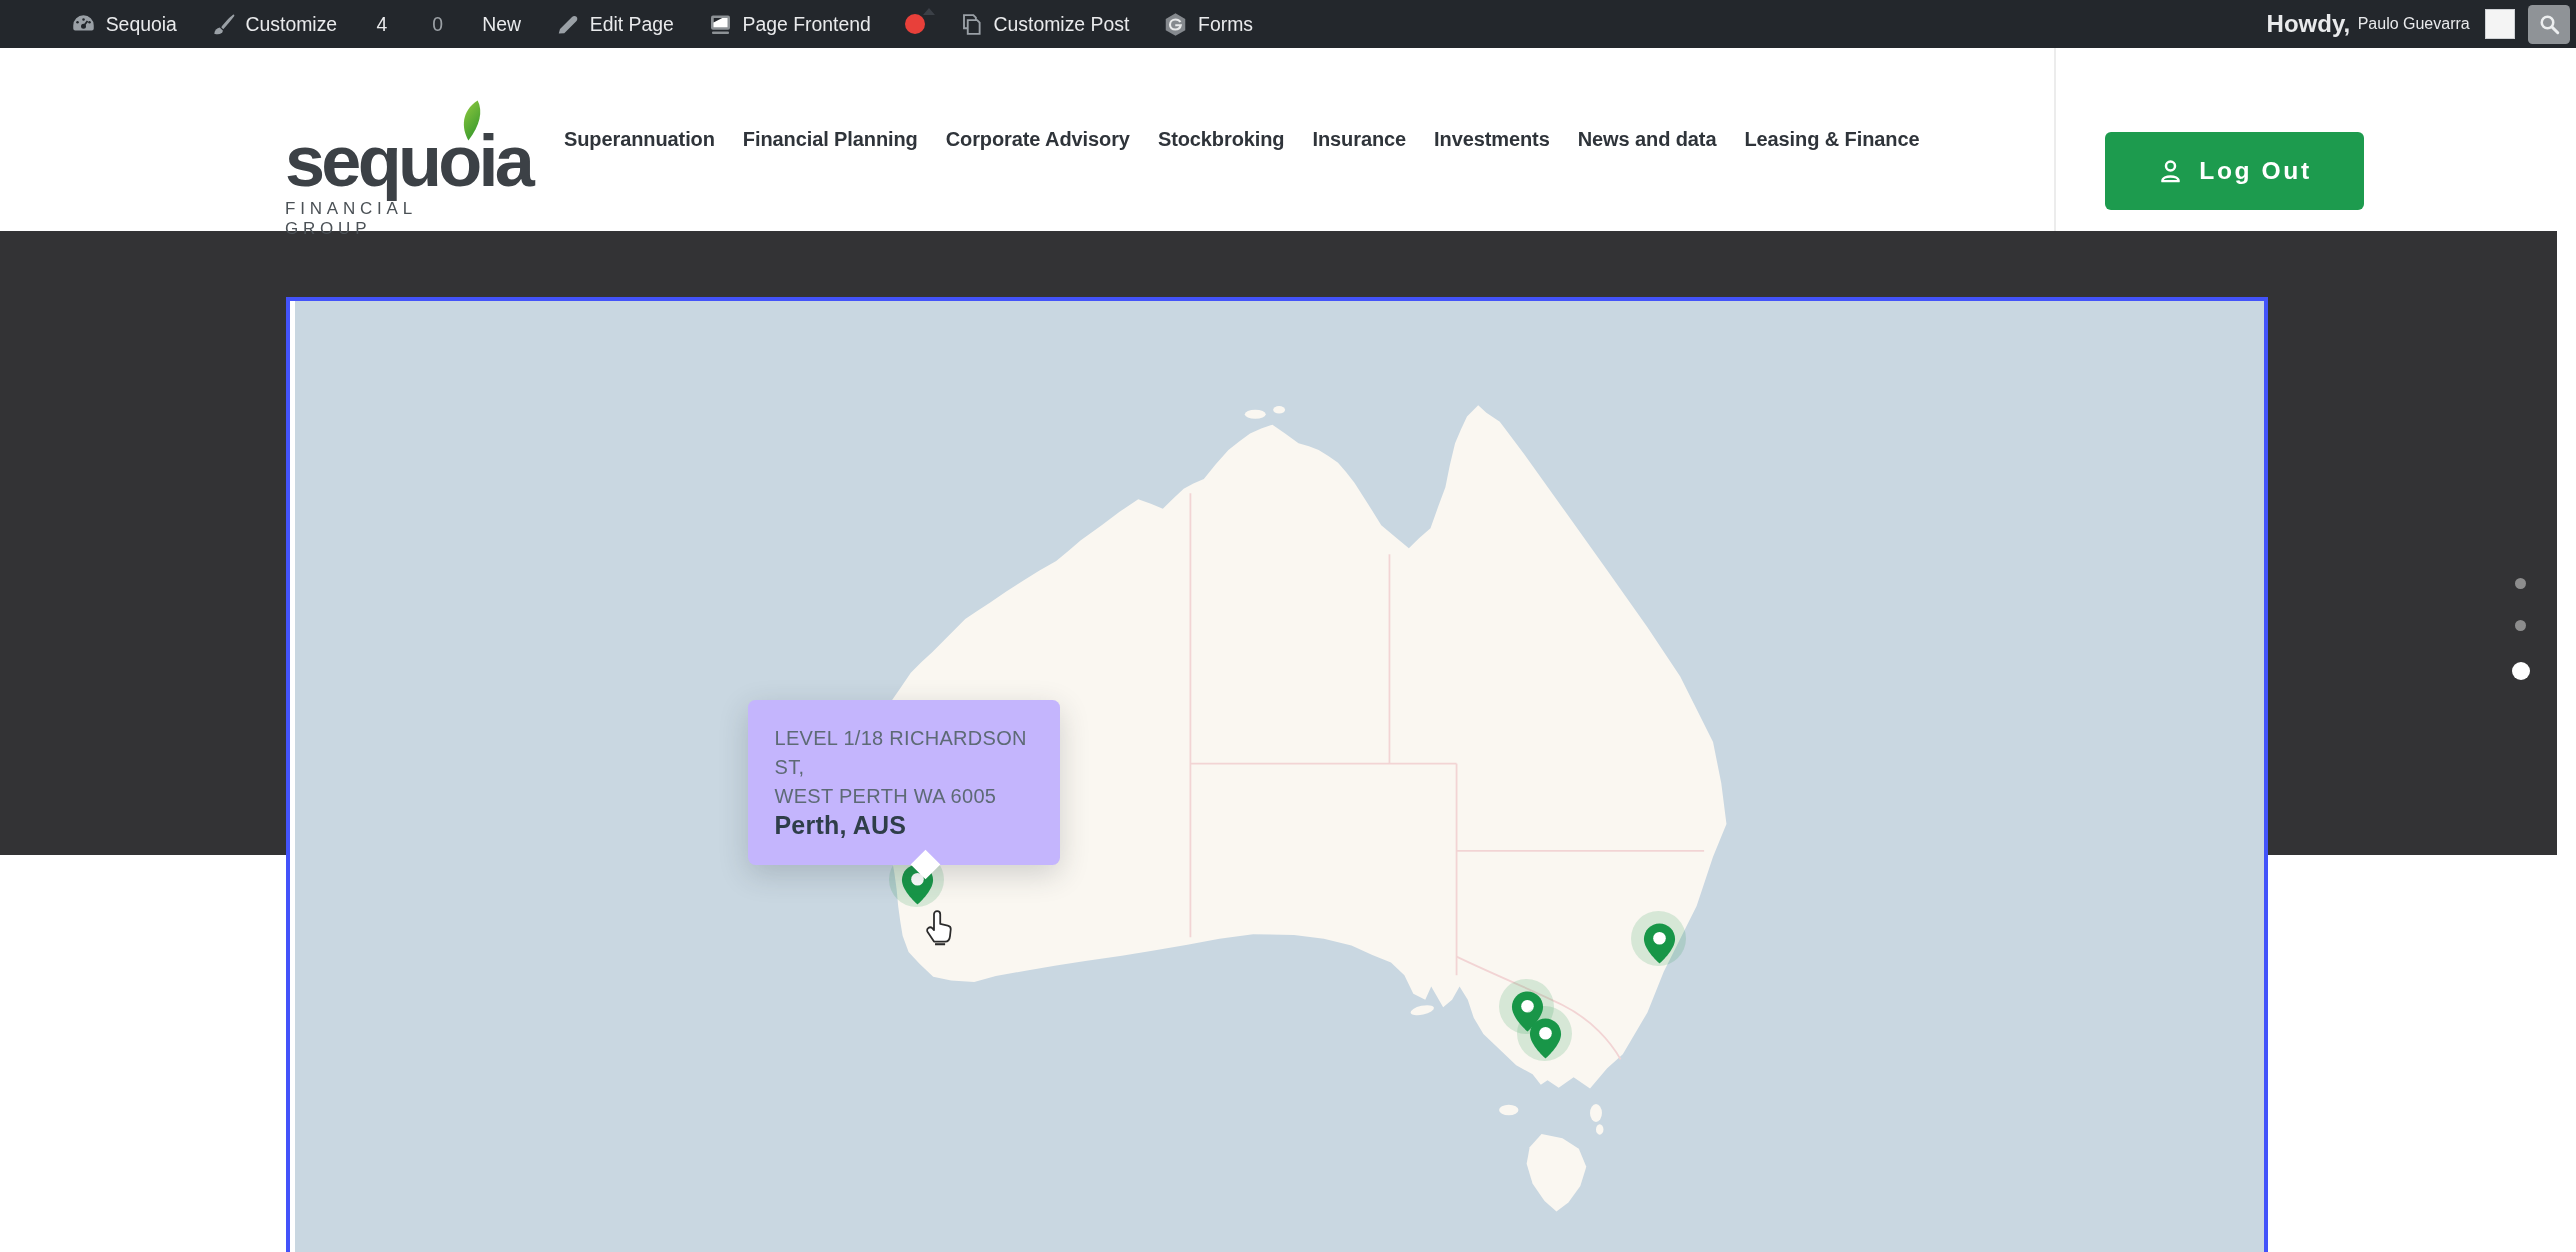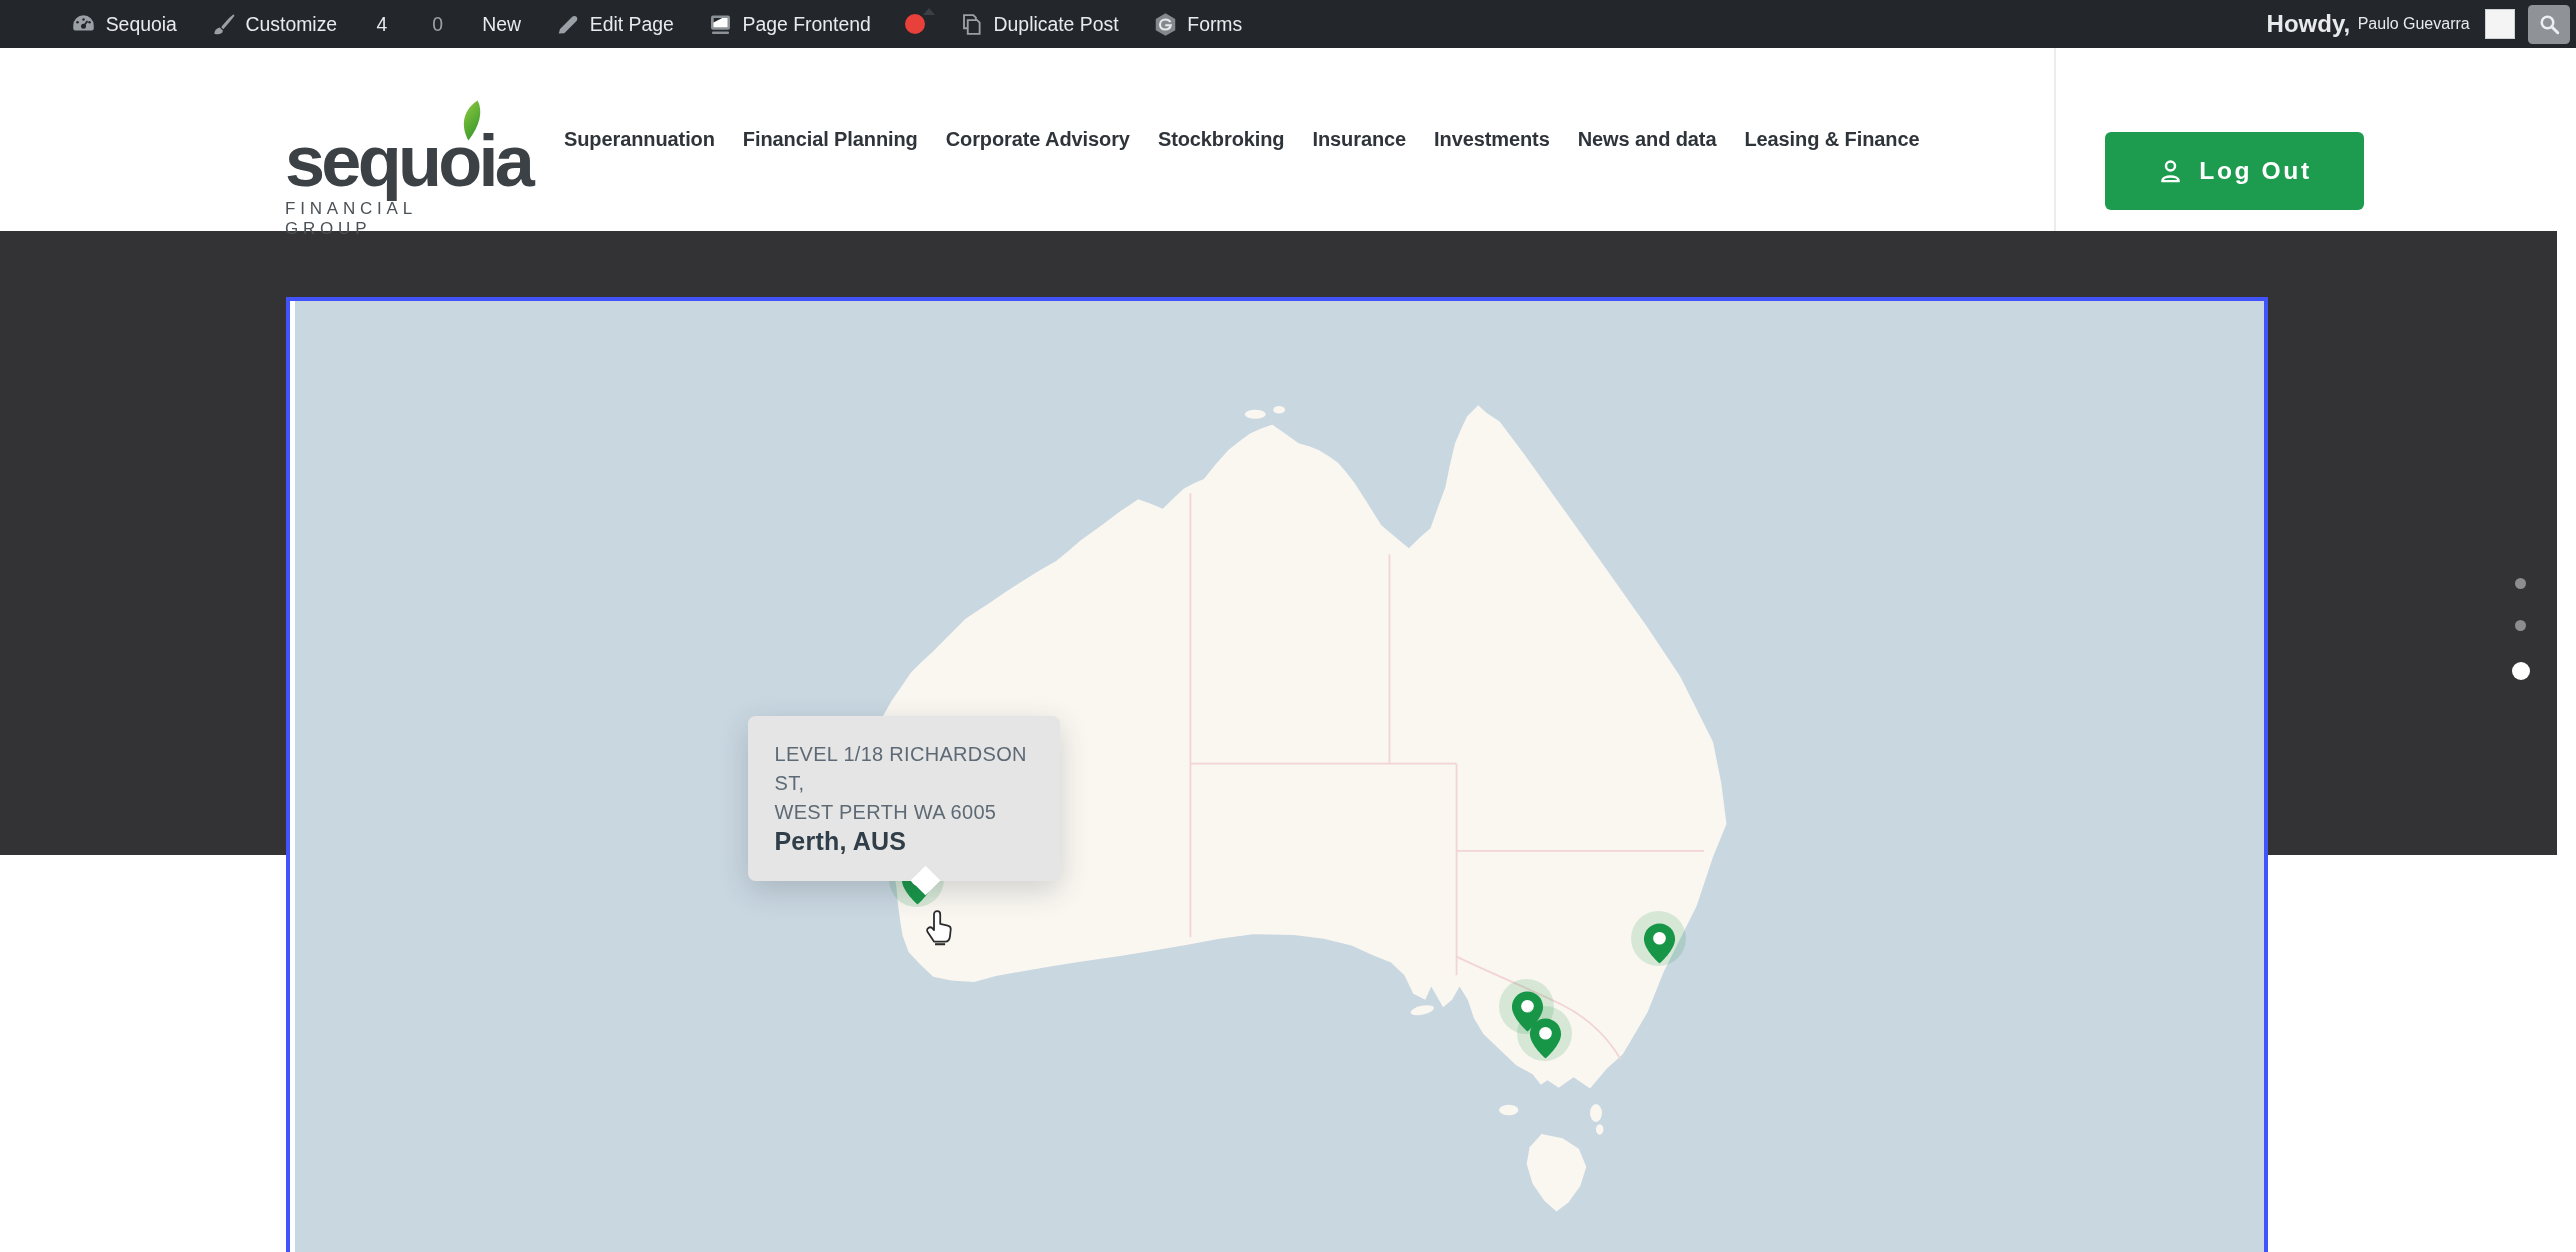--- a/index.html
+++ b/index.html
@@ -51,21 +51,21 @@
               border:4.5px solid var(--selection-blue,#4353fa); background:#fff; z-index:3;}
   .map-inner{ position:absolute; left:4.5px; top:0; right:0; bottom:0; background:var(--map-water,#c9d7e1); overflow:hidden;}
   .map-svg{ position:absolute; left:0; top:0; width:1969px; height:967px; }
 
   .pin{ position:absolute; width:33px; height:43px; z-index:6; cursor:pointer;}
   .pin .halo{ position:absolute; left:-11.2px; top:-11.2px; width:55px; height:55px; border-radius:50%;
               background:rgba(30,150,72,.16); }
   .pin-svg{ position:absolute; left:0; top:0; width:33px; height:43px; }
   .pin-svg path{ fill:var(--pin-green,#189648); }
 
-  .tooltip{ position:absolute; left:453px; top:415px; width:312px; padding:24px 27px 25px 27px; background:#e5e5e5;
+  .tooltip{ position:absolute; left:453px; top:399px; width:312px; padding:24px 27px 25px 27px; background:#c4b5fd;
             border-radius:7.5px; box-shadow:0 9px 30px rgba(40,50,60,.20); z-index:8;}
   .tt-line{ font-size:20px; line-height:29px; color:#5d6a75; letter-spacing:0.3px; }
   .tt-city{ font-size:25px; font-weight:700; color:#2f3e49; letter-spacing:0.2px;}
   .tt-tail{ position:absolute; left:167px; bottom:-9.7px; width:21px; height:21px; background:#fff;
             transform:rotate(45deg); }
   .cursor-hand{ position:absolute; left:625px; top:605px; width:36px; height:40px; z-index:9; }
 </style>
 </head>
 <body>
 
@@ -110,21 +110,21 @@
   </div>
   <div class="caret-hint"></div>
   <div class="ab-item">
     <span class="red-dot"></span>
   </div>
   <div class="ab-item">
     <svg class="ab-icon" viewBox="0 0 20 20">
       <path d="M4 2.5 H11.5 L13.5 4.5 V13 H4 Z" fill="none" stroke="#9aa0a6" stroke-width="1.5"></path>
       <path d="M7 6.5 H14.5 L16.5 8.5 V17.5 H7 Z" fill="#23272c" stroke="#9aa0a6" stroke-width="1.5"></path>
     </svg>
-    <span class="lbl">Duplicate Post</span>
+    <span class="lbl">Customize Post</span>
   </div>
   <div class="ab-item">
     <svg class="ab-icon" viewBox="0 0 20 20">
       <path d="M10 1 L17.8 5.5 V14.5 L10 19 L2.2 14.5 V5.5 Z" fill="#85898e"></path>
       <path d="M14 8 C13 6.6 11.6 6 10 6 C7.4 6 5.6 7.8 5.6 10.2 C5.6 12.4 7.3 14 9.8 14 C12 14 13.8 12.8 14.2 10.6 L9.8 10.6" fill="none" stroke="#e8e9ea" stroke-width="1.7"></path>
     </svg>
     <span class="lbl">Forms</span>
   </div>
 
   <div class="ab-right">

